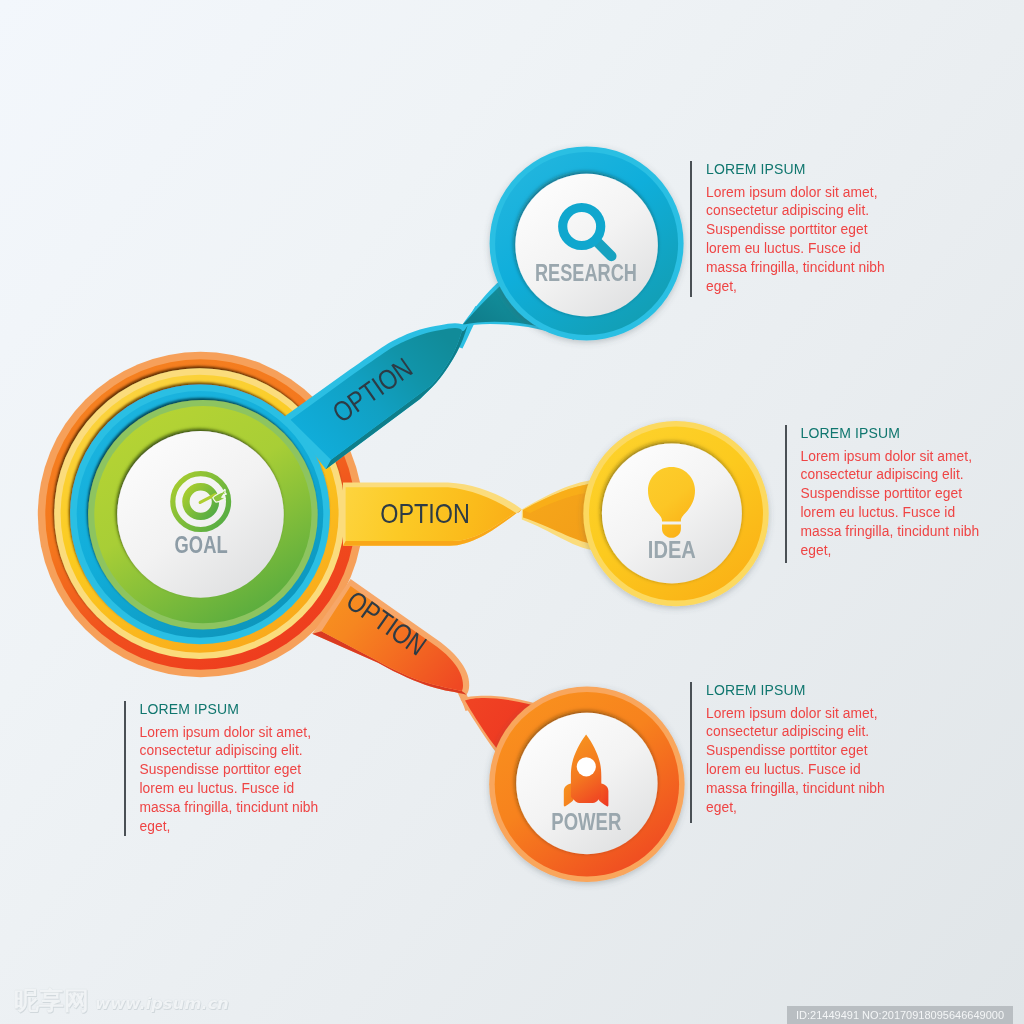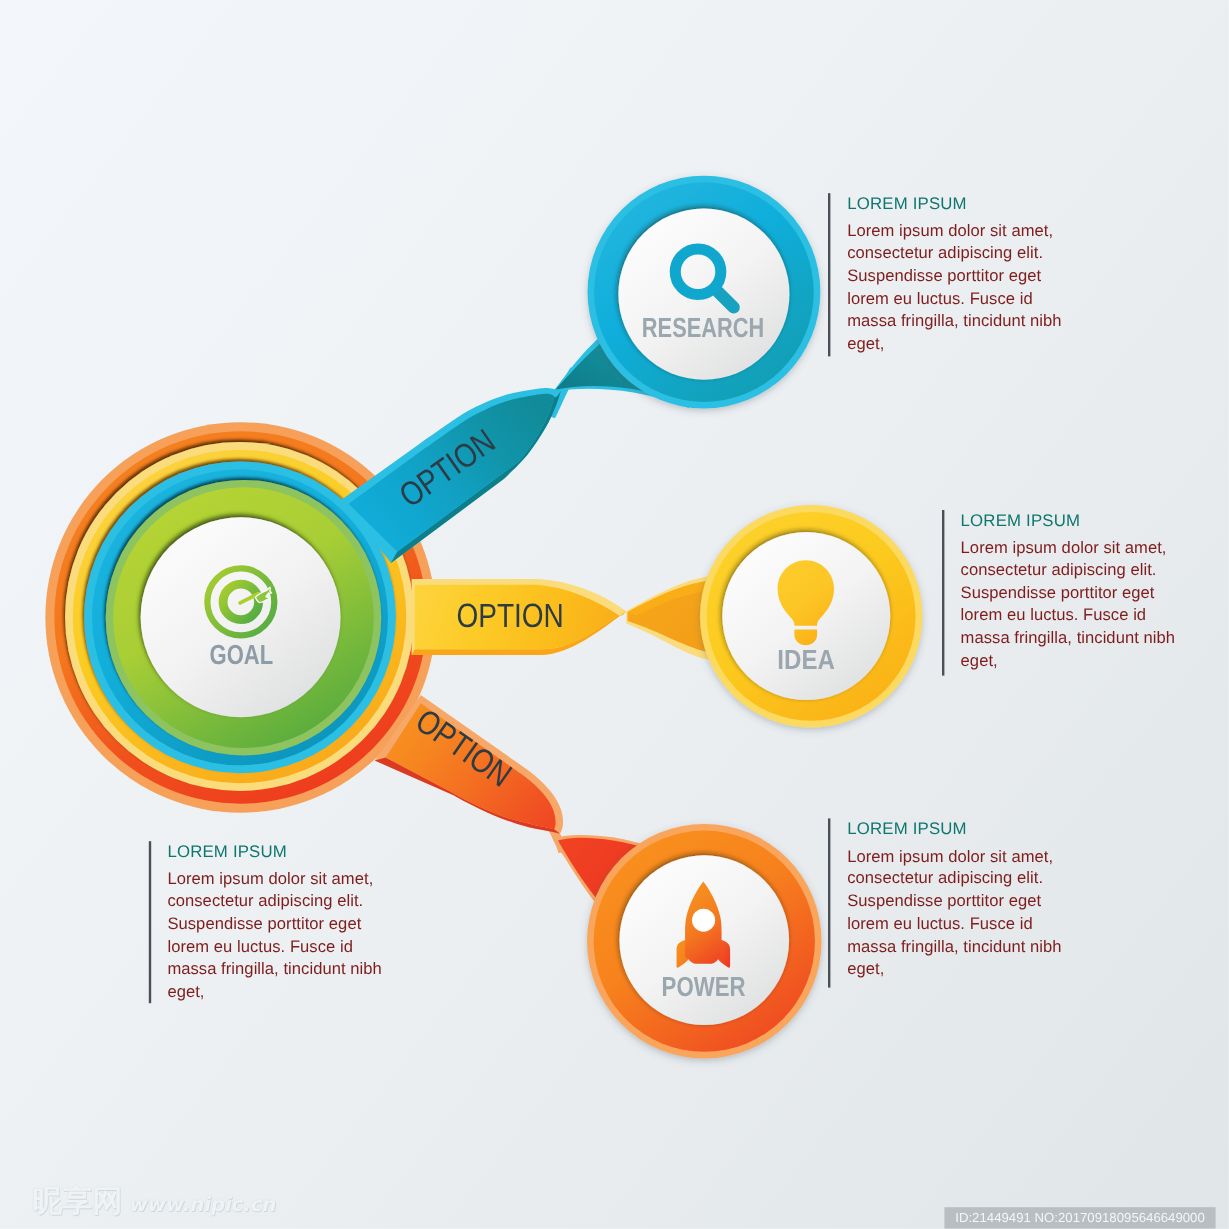--- a/index.html
+++ b/index.html
@@ -4,27 +4,27 @@
 <style>
   html,body{margin:0;padding:0;}
   body{width:1024px;height:1024px;overflow:hidden;
        font-family:"Liberation Sans",sans-serif;
        background:linear-gradient(128deg,#F3F7FC 0%,#EFF3F6 30%,#E9EDF0 62%,#E0E5E8 100%);}
   #stage{position:relative;width:1024px;height:1024px;}
   svg.canvas{position:absolute;left:0;top:0;width:1024px;height:1024px;}
   .txtblock{position:absolute;}
   .tb-rule{position:absolute;left:0;top:0;width:2px;background:#4a5055;}
   .tb-head{font-size:14px;color:#0f766e;letter-spacing:0.15px;white-space:nowrap;}
-  .tb-body{font-size:13.8px;color:#7f1d1d;letter-spacing:0.05px;}
+  .tb-body{font-size:13.8px;color:#ef4444;letter-spacing:0.05px;}
   .tb-body span{display:block;height:18.85px;line-height:18.85px;white-space:nowrap;}
   text.node-label{font-family:"Liberation Sans",sans-serif;font-weight:bold;
                   font-size:23px;letter-spacing:0px;}
   text.ribbon-text{font-family:"Liberation Sans",sans-serif;font-weight:normal;
                    font-size:28px;letter-spacing:0px;fill:#2d3b45;}
-  .wm-left{position:absolute;left:27px;top:988px;display:flex;align-items:baseline;gap:6px;}
+  .wm-left{position:absolute;left:14px;top:988px;display:flex;align-items:baseline;gap:6px;}
   .wm-cn{font-family:"DejaVu Sans",sans-serif;font-size:25px;font-weight:bold;
          color:#f0f3f5;text-shadow:0 0 1px #ccd3d7,0.8px 0.8px 0 #d2d9dd;letter-spacing:0px;
          line-height:1;}
   .wm-url{font-family:"DejaVu Sans",sans-serif;font-size:16.5px;font-weight:bold;font-style:italic;
           color:#f0f3f5;text-shadow:0 0 1px #ccd3d7,0.8px 0.8px 0 #d2d9dd;letter-spacing:-0.1px;
           line-height:1;}
   .wm-id{position:absolute;right:11px;top:992px;background:#b9bec2;color:#f4f6f7;
          font-family:Liberation Sans, sans-serif;font-size:11px;padding:2.5px 9px 3px;margin-top:14px;}
 </style>
 </head>
@@ -369,16 +369,16 @@
       <span>consectetur adipiscing elit.</span>
       <span>Suspendisse porttitor eget</span>
       <span>lorem eu luctus. Fusce id</span>
       <span>massa fringilla, tincidunt nibh</span>
       <span>eget,</span>
     </div>
   </div>
 
   <div class="wm-left">
     <span class="wm-cn">昵享网</span>
-    <span class="wm-url">www.nipic.cn</span>
+    <span class="wm-url">www.ipsum.cn</span>
   </div>
   <div class="wm-id">ID:21449491 NO:20170918095646649000</div>
 </div>
 
 </body></html>

